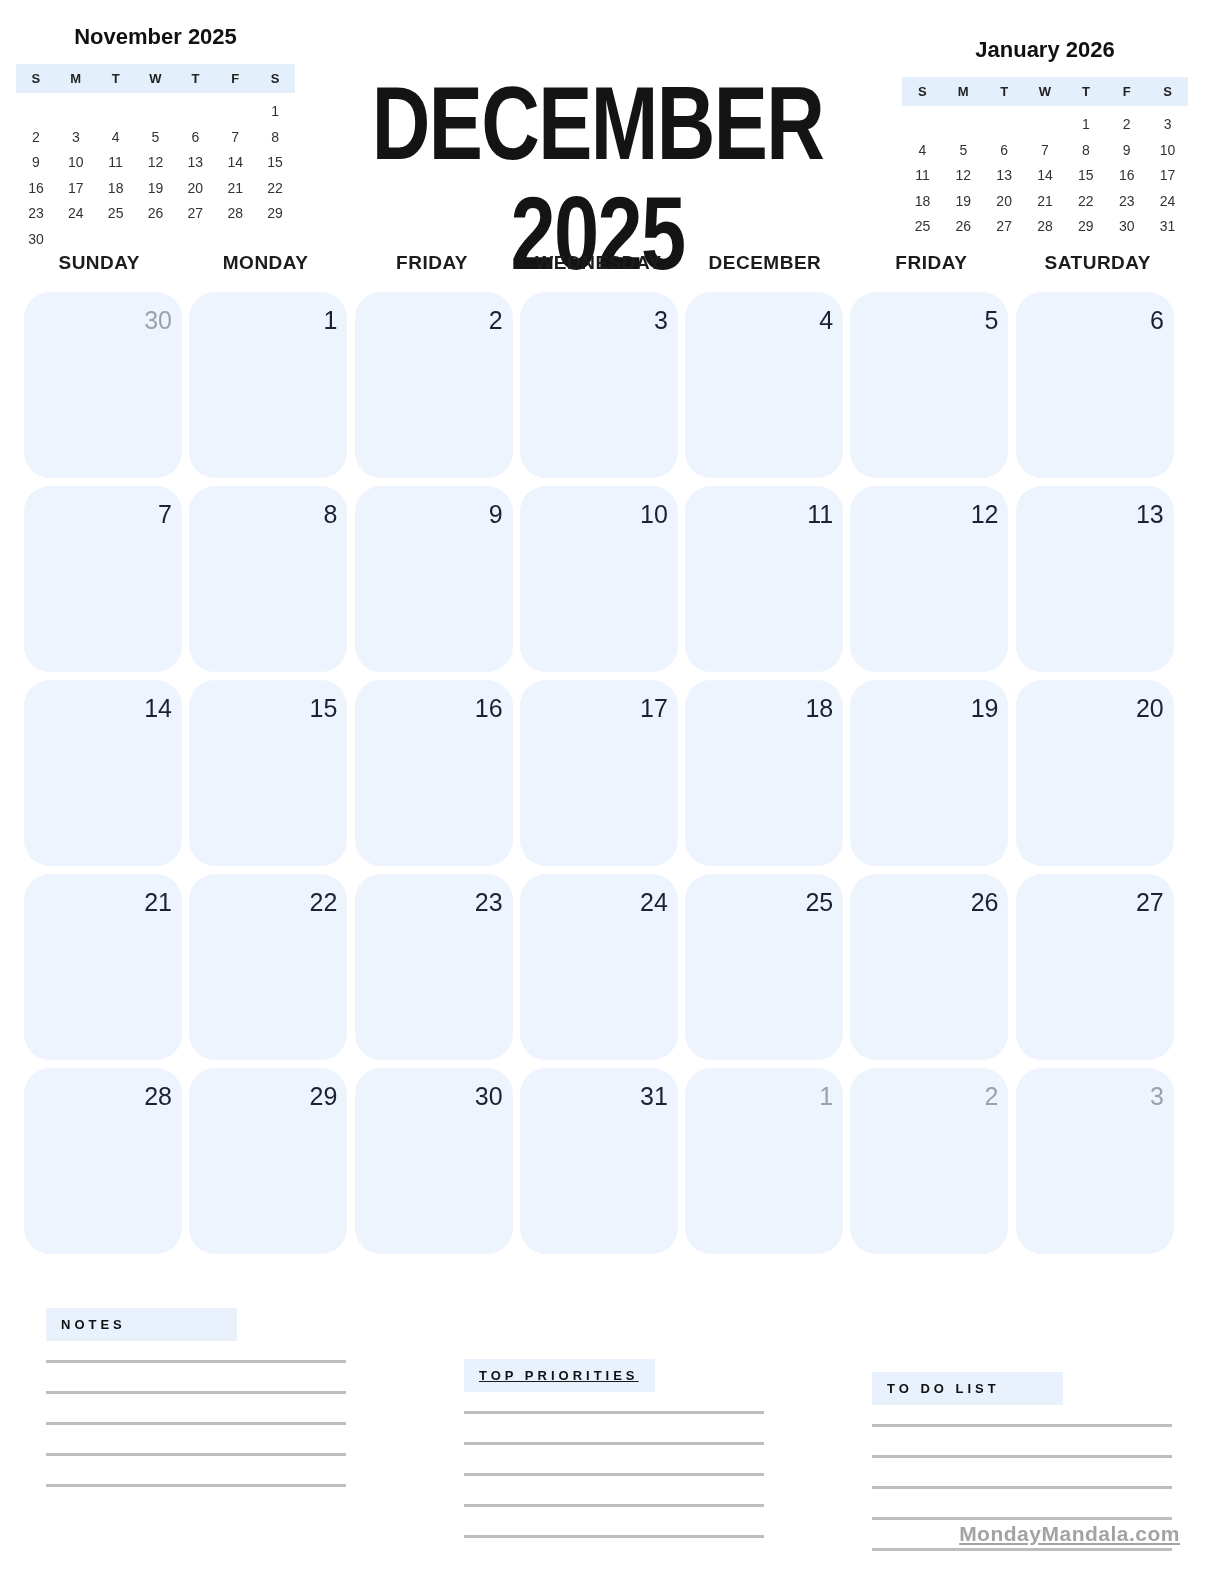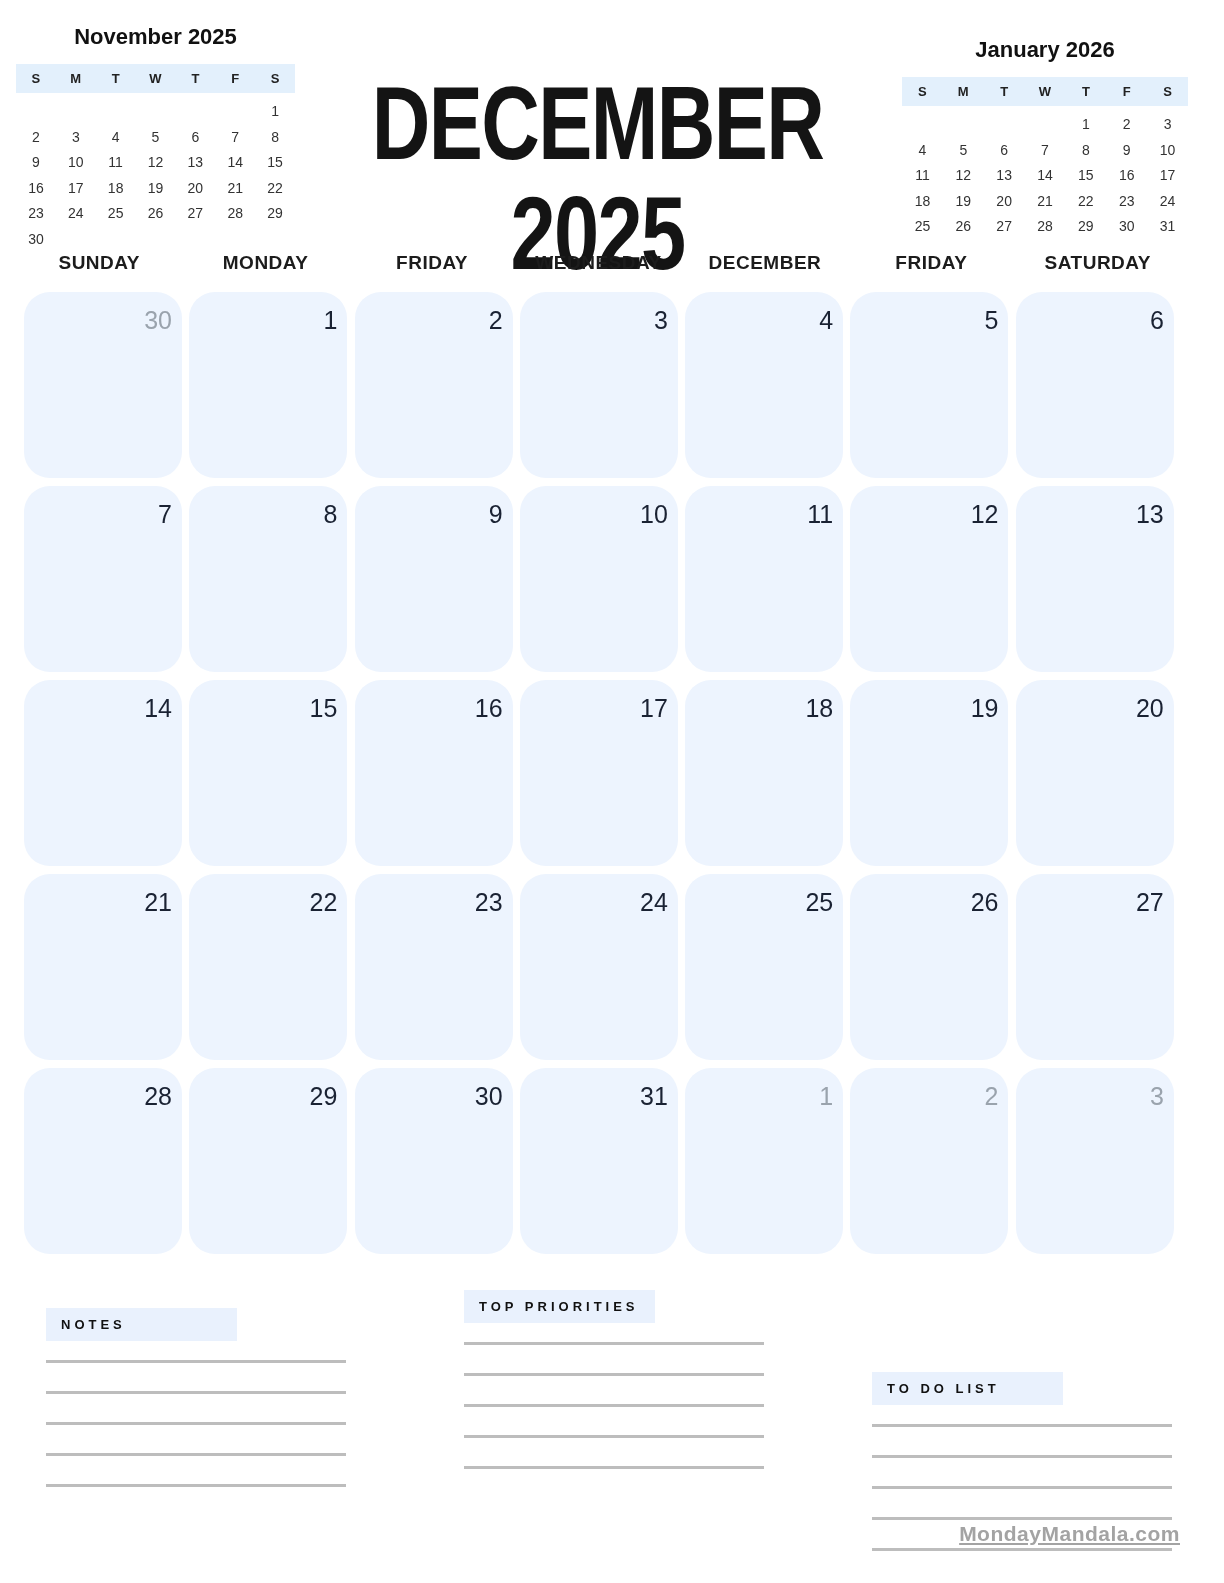--- a/index.html
+++ b/index.html
@@ -29,21 +29,21 @@
   .cell .num { position: absolute; right: 10px; top: 14px; font-size: 25px; color: #1a2233; font-weight: 500; }
   .cell.other .num { color: #9aa3ad; }
 
   .section { position: absolute; width: 300px; }
   .section .label { background: #e9f1fd; height: 33px; width: 191px; padding-left: 15px; display: flex; align-items: center;
     font-size: 13px; font-weight: bold; letter-spacing: 4px; color: #111; }
   .section .lines { margin-top: 19px; }
   .section .line { height: 3px; background: #bdbdbd; margin-bottom: 28px; }
 
   #notes { left: 46px; top: 1308px; }
-  #priorities { left: 464px; top: 1290px; }
+  #priorities { left: 464px; top: 1359px; text-decoration: underline; }
   #todo { left: 872px; top: 1372px; text-align: right; }
 
   .watermark { position: absolute; right: 44px; top: 1522px; font-size: 21px; color: #a3a3a3; font-weight: bold; letter-spacing: 0.5px; text-decoration: underline; }
 </style>
 </head>
 <body>
 
 <div class="mini" id="mini-nov">
   <div class="mini-title">November 2025</div>
   <div class="mini-head">

